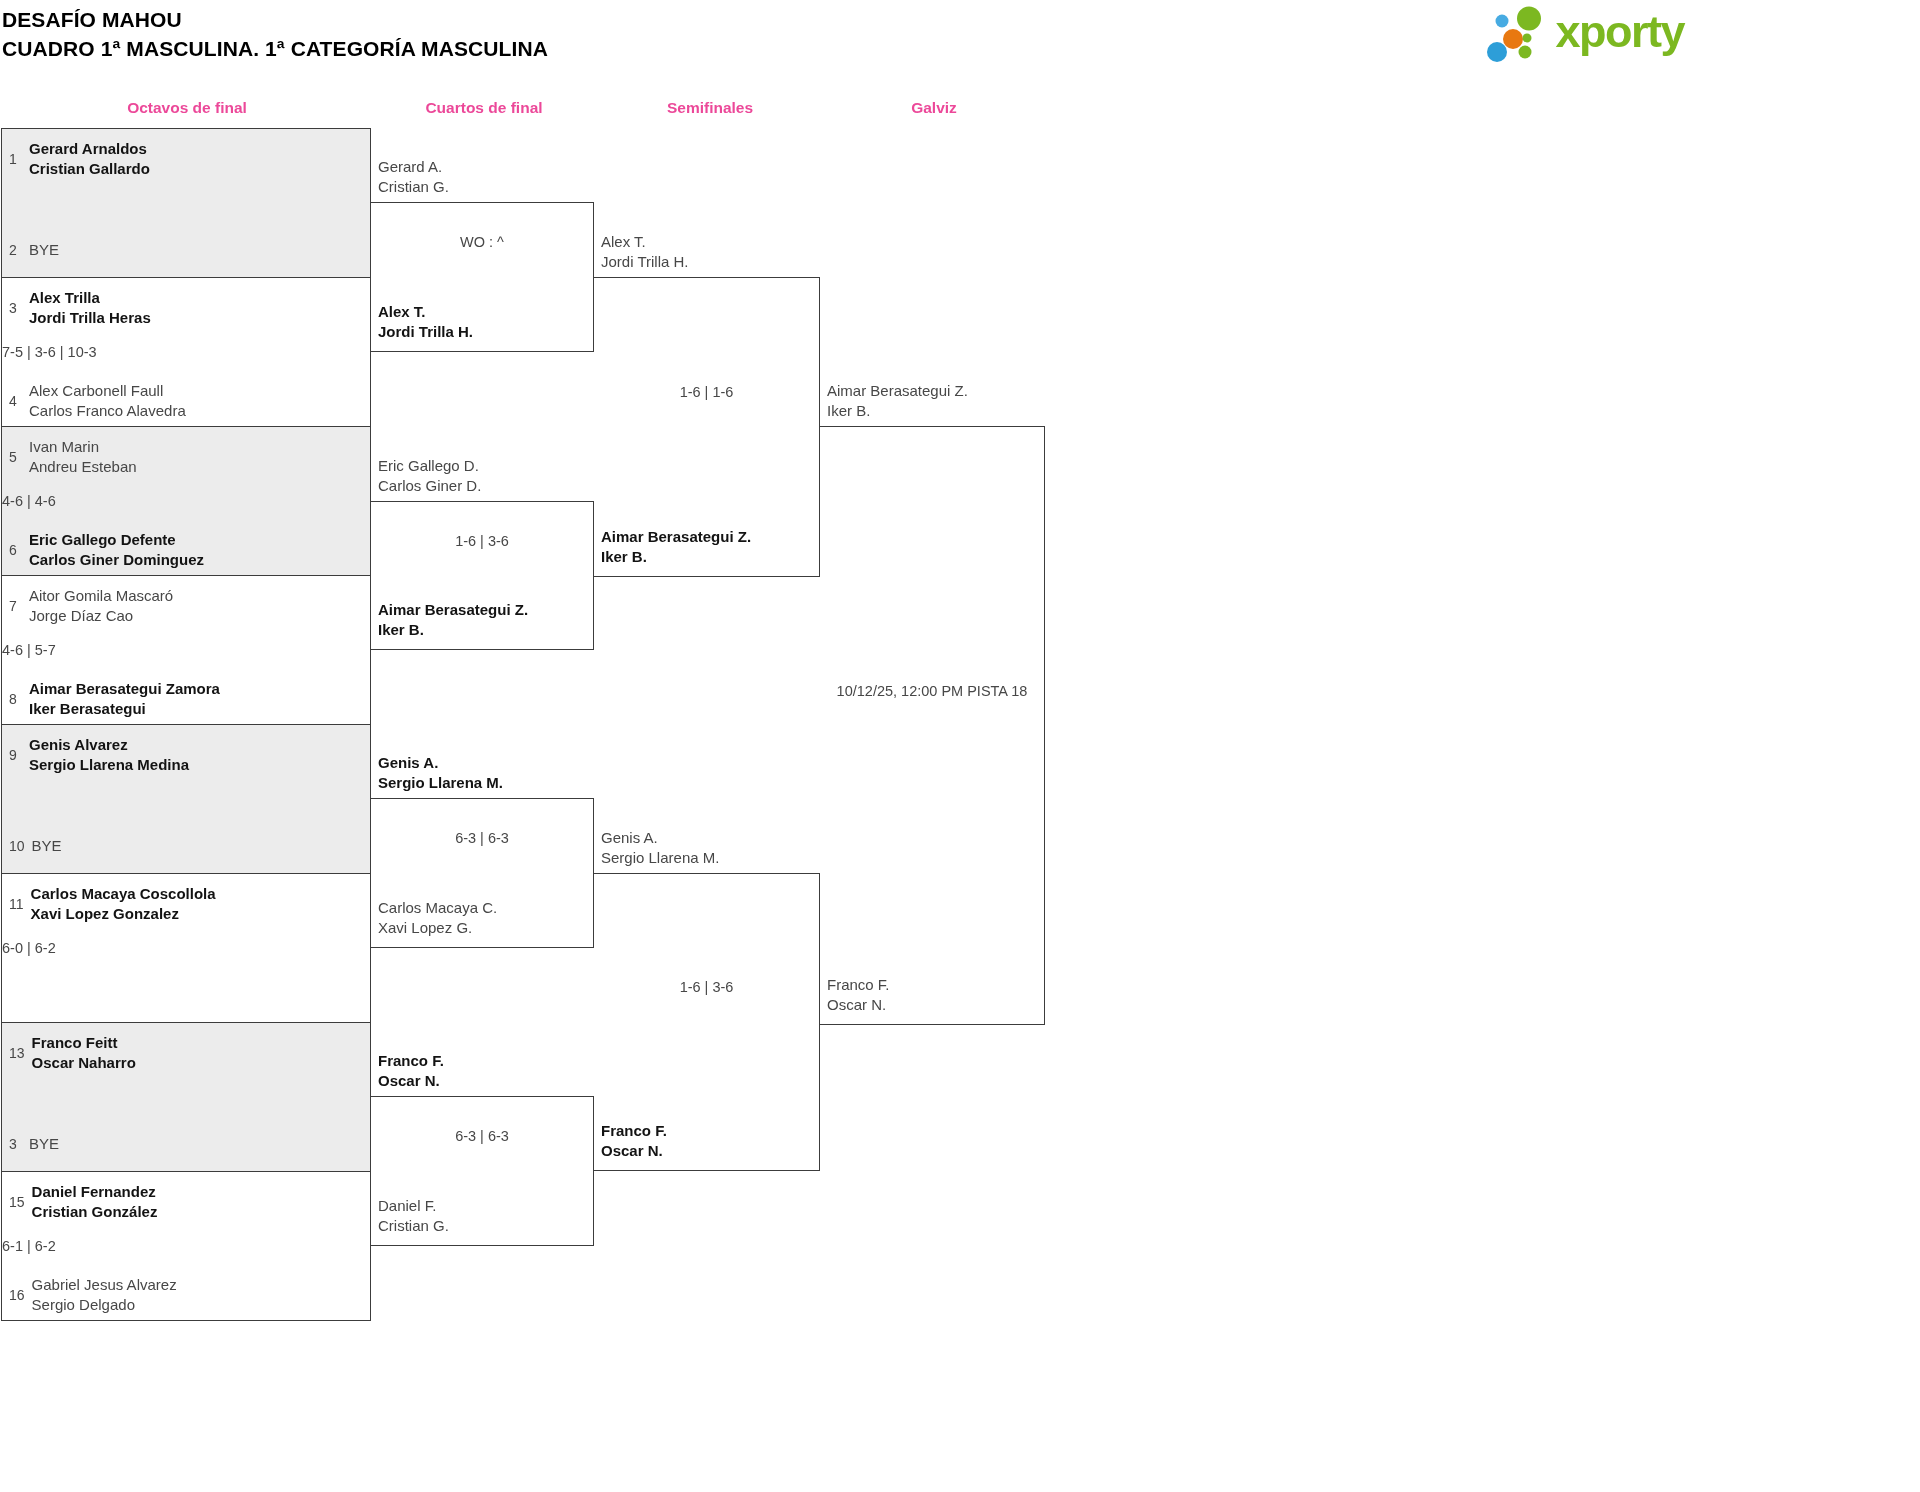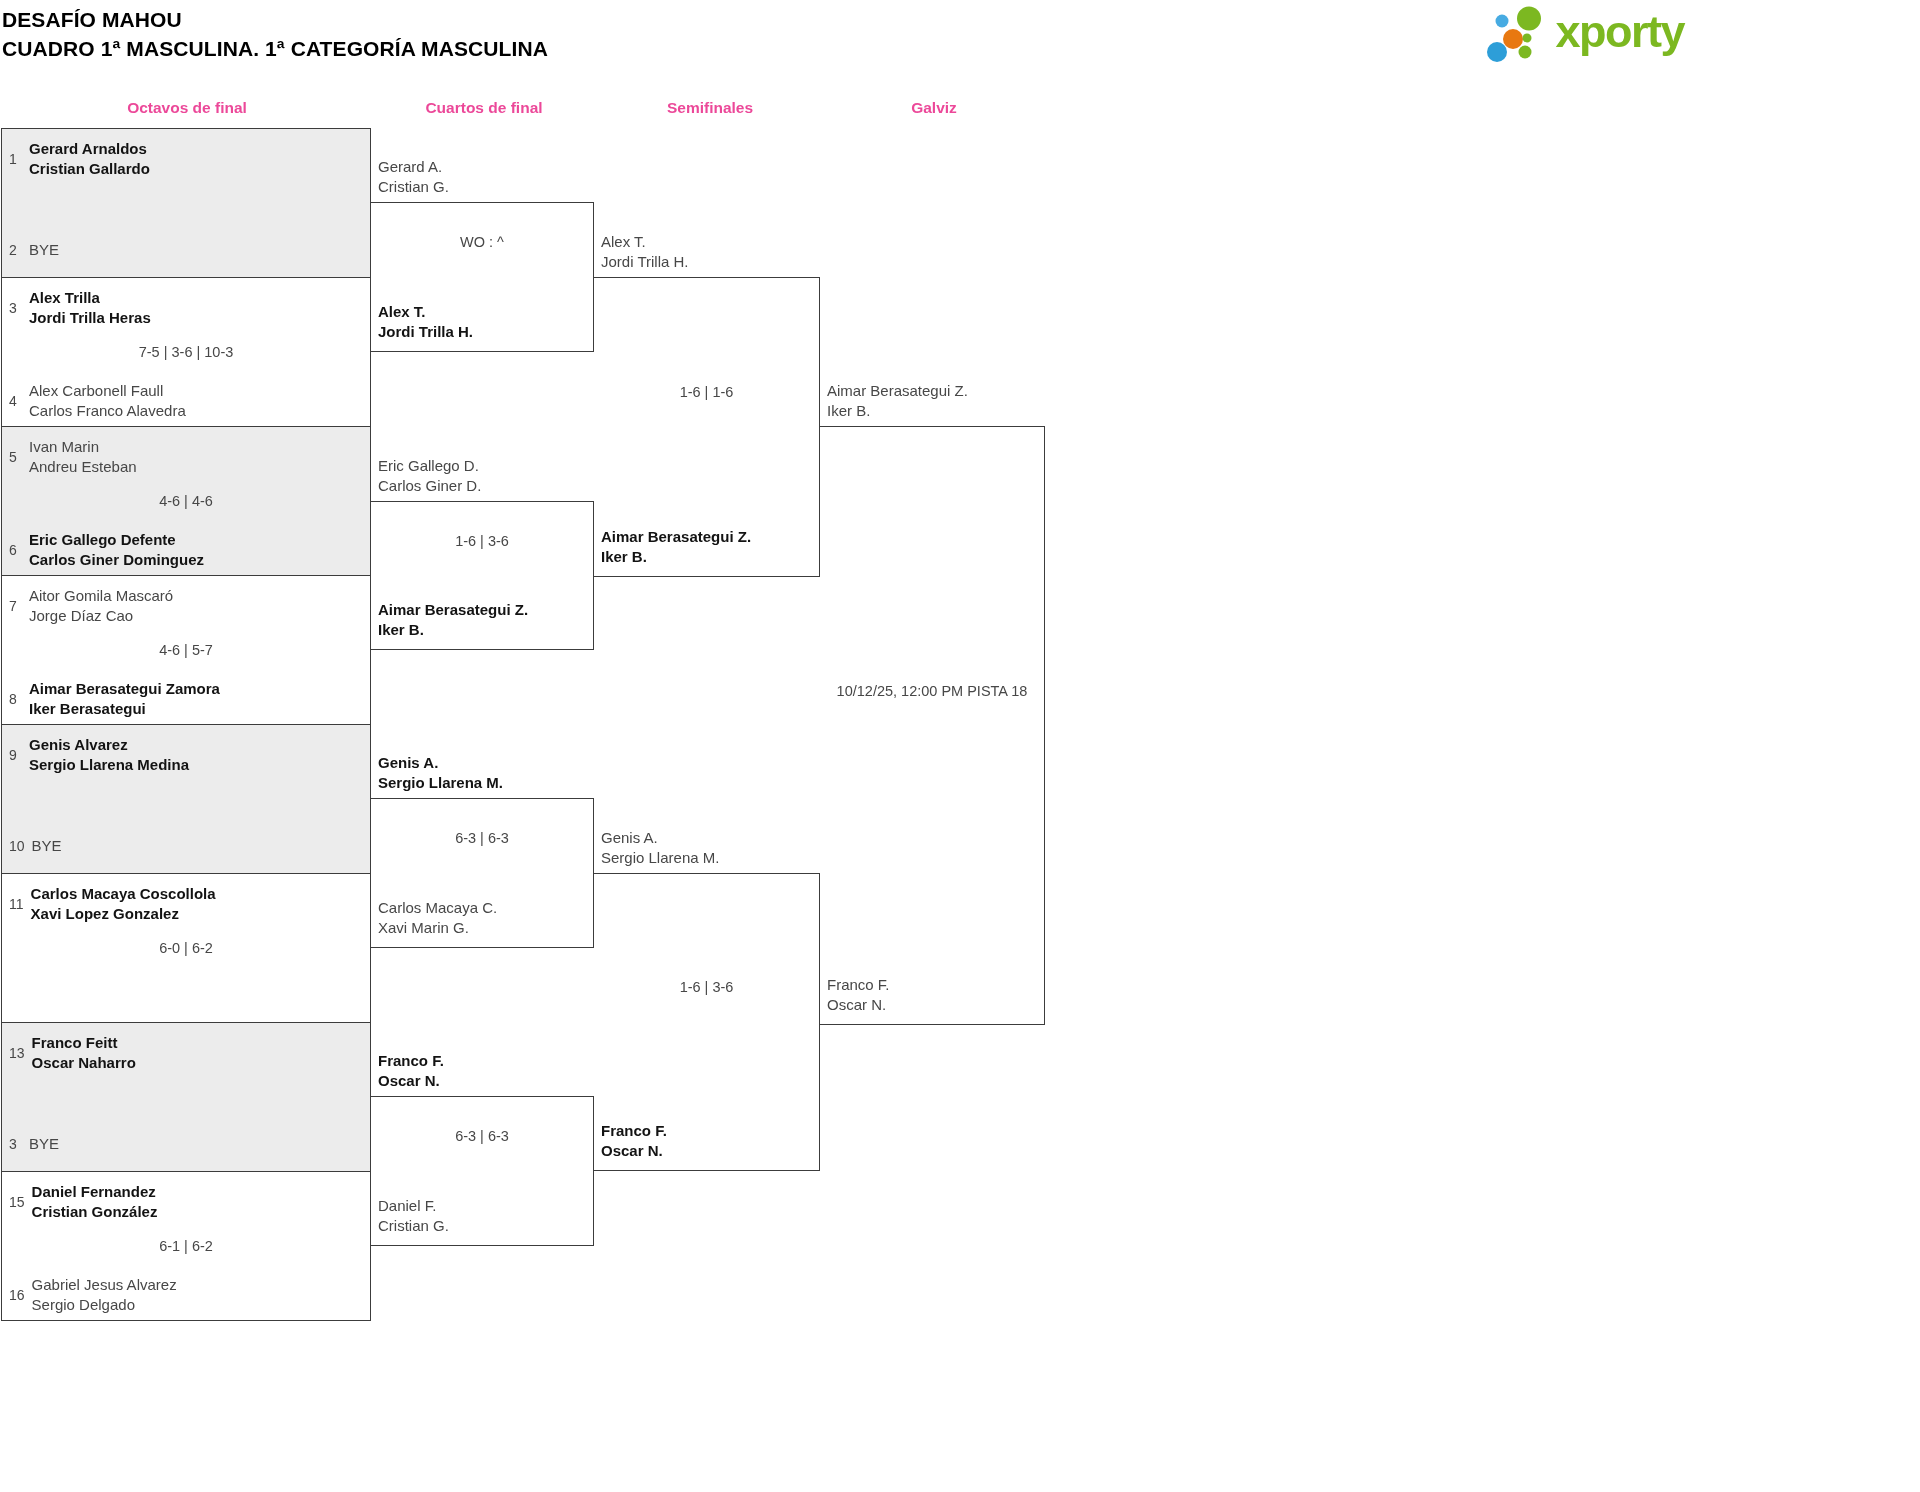--- a/index.html
+++ b/index.html
@@ -27,21 +27,21 @@
 
   .trow{position:absolute;left:0;right:0;display:flex;align-items:center;}
   .trow-top{top:10px;}
   .trow-bottom{bottom:5px;}
   .trow-bye{bottom:17px;}
   .seed{margin-left:7px;min-width:13px;font-size:14px;color:#474747;flex:none;}
   .names{margin-left:7px;}
   .nline{font-size:15px;line-height:20px;color:#474747;white-space:nowrap;}
   .winner .nline{color:#131313;font-weight:700;}
   .score{position:absolute;left:0;right:0;top:50%;transform:translateY(-50%);
-         text-align:center;font-size:14.5px;color:#474747;}
+         text-align:left;font-size:14.5px;color:#474747;}
 
   
   .obox{position:absolute;box-sizing:border-box;border:1px solid #3c3c3c;border-left:none;}
   .qf1{left:371px;top:202px;width:223px;height:150px;}
   .qf2{left:371px;top:501px;width:223px;height:149px;}
   .qf3{left:371px;top:798px;width:223px;height:150px;}
   .qf4{left:371px;top:1096px;width:223px;height:150px;}
   .sf1{left:594px;top:277px;width:226px;height:300px;}
   .sf2{left:594px;top:873px;width:226px;height:298px;}
   .fin{left:820px;top:426px;width:225px;height:599px;}
@@ -234,21 +234,21 @@
   </div>
 
   <div class="obox qf3">
     <div class="lbl lbl-top winner">
       <div class="nline">Genis A.</div>
       <div class="nline">Sergio Llarena M.</div>
     </div>
     <div class="oscore">6-3 | 6-3</div>
     <div class="lbl lbl-bottom">
       <div class="nline">Carlos Macaya C.</div>
-      <div class="nline">Xavi Marin G.</div>
+      <div class="nline">Xavi Lopez G.</div>
     </div>
   </div>
 
   <div class="obox qf4">
     <div class="lbl lbl-top winner">
       <div class="nline">Franco F.</div>
       <div class="nline">Oscar N.</div>
     </div>
     <div class="oscore">6-3 | 6-3</div>
     <div class="lbl lbl-bottom">

